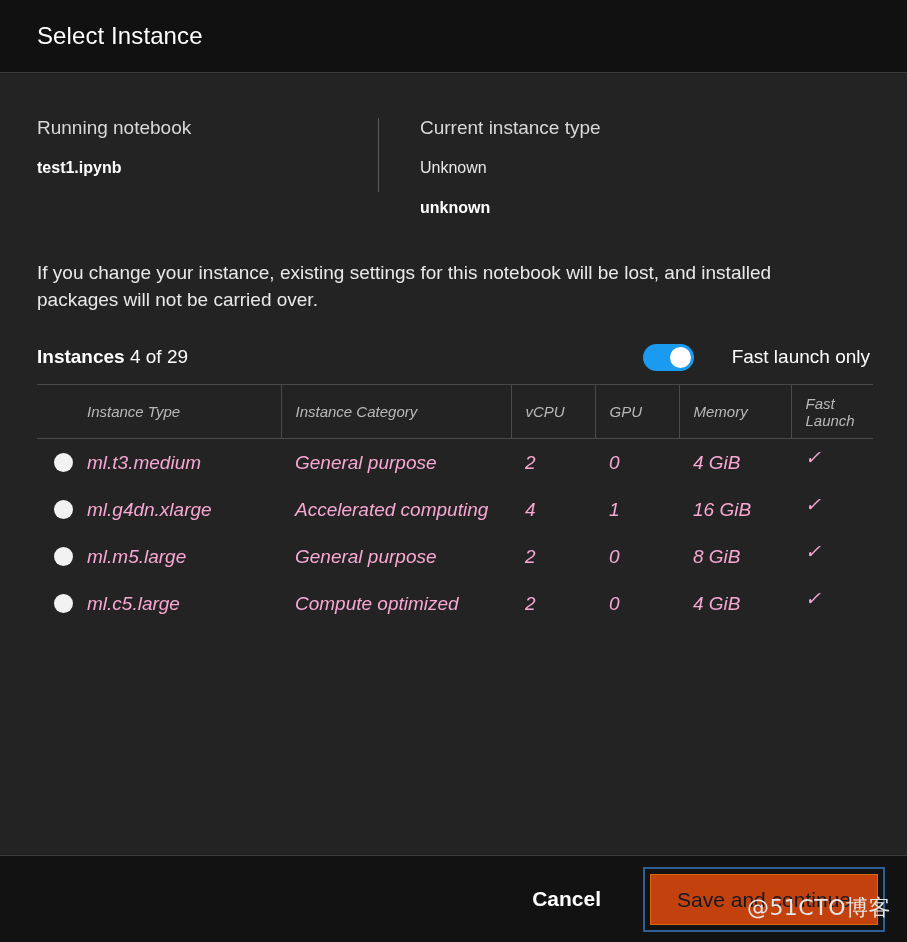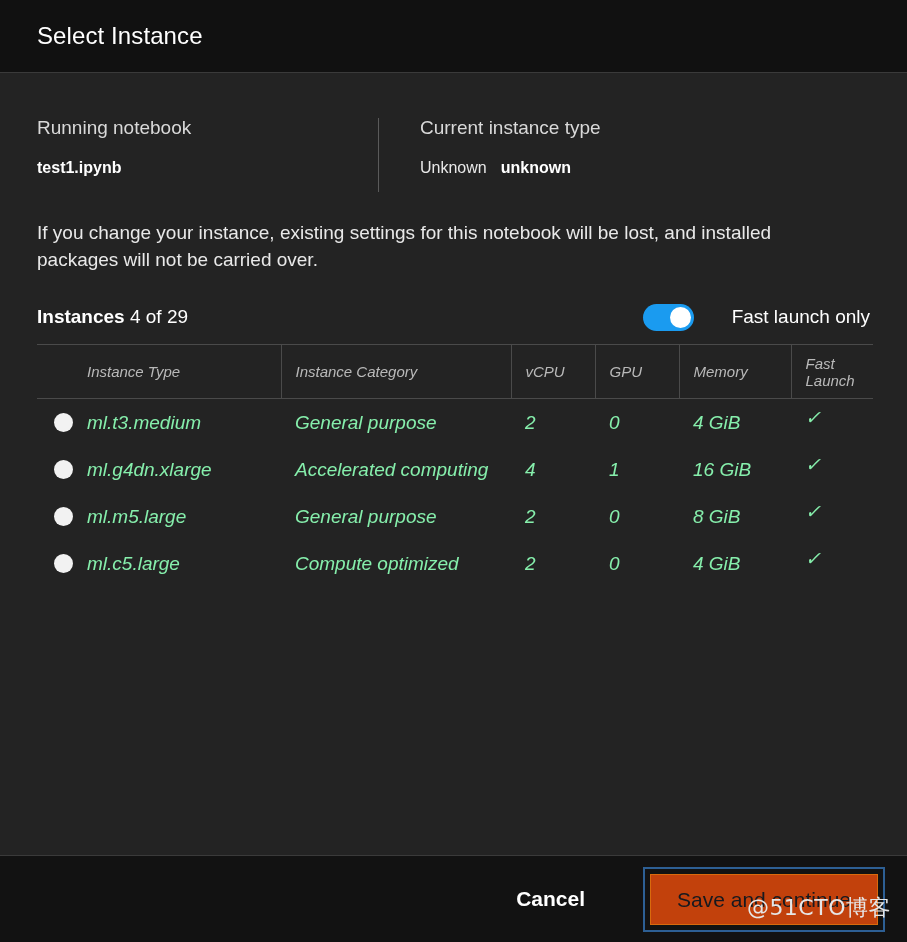--- a/index.html
+++ b/index.html
@@ -76,20 +76,21 @@
   .summary-value {
     font-size: 16px;
     font-weight: 700;
     color: #ffffff;
     line-height: 26px;
   }
   .summary-value.row2 {
     display: flex;
     gap: 14px;
     align-items: baseline;
+    flex-direction: column;
   }
   .summary-value .normal {
     font-weight: 400;
     color: #e8e8e8;
   }
   .summary-divider {
     position: absolute;
     left: 341px;
     top: 45px;
     width: 1px;
@@ -171,21 +172,21 @@
     border-top: 1px solid #4a4a4a;
     border-bottom: 1px solid #4a4a4a;
     border-left: 1px solid #4a4a4a;
   }
   .table thead th:first-child {
     border-left: none;
     padding-left: 50px;
   }
   .table tbody td {
     font-size: 19px;
-    color: #86efac;
+    color: #f9a8d4;
     padding: 9px 0 9px 14px;
     height: 47px;
     vertical-align: middle;
     font-weight: 400;
     border: none;
   }
   .table tbody td.c-type {
     padding-left: 0;
   }
 
@@ -220,21 +221,21 @@
   
   .footer {
     flex: 0 0 auto;
     height: 87px;
     background: #121212;
     border-top: 1px solid #3a3a3a;
     display: flex;
     align-items: center;
     justify-content: flex-end;
     padding-right: 22px;
-    gap: 16px;
+    gap: 0;
     position: relative;
   }
   .btn-cancel {
     background: none;
     border: none;
     color: #ffffff;
     font-family: "Liberation Sans", sans-serif;
     font-size: 21px;
     font-weight: 700;
     cursor: pointer;

